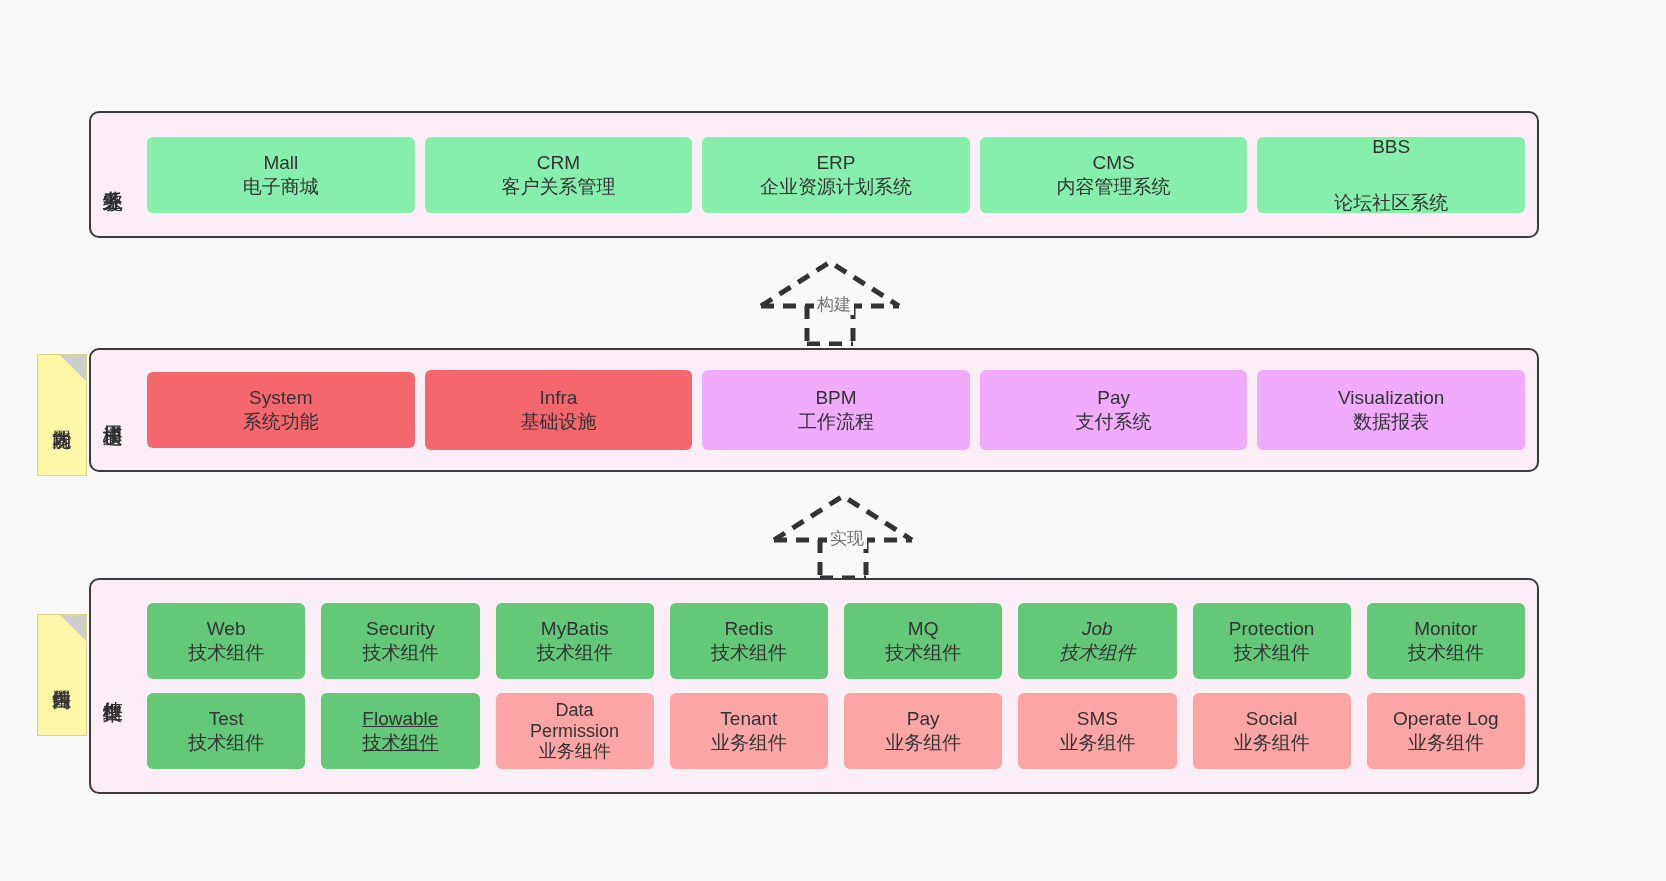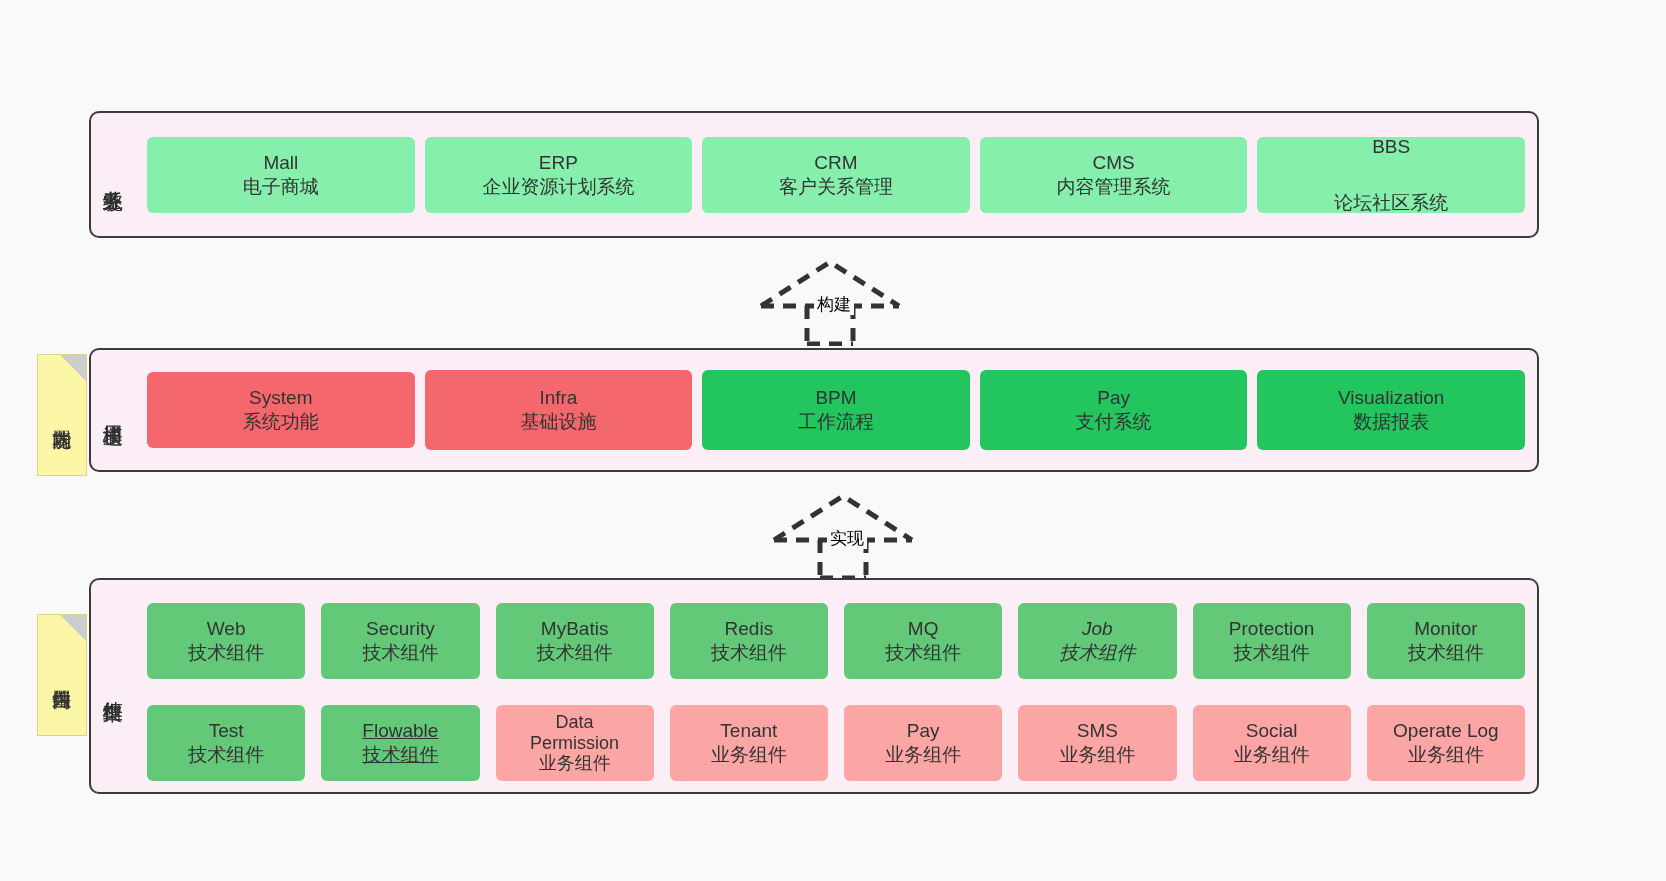--- a/index.html
+++ b/index.html
@@ -62,21 +62,20 @@
     justify-content: center;
     gap: 14px;
     padding: 16px 12px;
   }
 
   .row {
     display: flex;
     width: 100%;
     justify-content: space-between;
     gap: 16px;
-    margin-top: 12px;
   }
 
   
   .card {
     box-sizing: border-box;
     flex: 1 1 0;
     border-radius: 6px;
     display: flex;
     flex-direction: column;
     align-items: center;
@@ -85,21 +84,21 @@
     font-size: 19px;
     line-height: 1.25;
     color: #333333;
     padding: 6px 4px;
   }
   .card .ttl { display: block; }
   .card .sub { display: block; }
 
   .card.blue      { background: #86efac; }
   .card.red       { background: #f4676d; }
-  .card.pink      { background: #22c55e; }
+  .card.pink      { background: #f0abfc; }
   .card.green     { background: #63c878; }
   .card.lightgreen{ background: #fca5a5; }
 
   
   .sticky {
     position: absolute;
     box-sizing: border-box;
     background: #fbf7a6;
     border: 1px solid #d9d48a;
     display: flex;
@@ -124,46 +123,46 @@
     writing-mode: horizontal-tb;
   }
 
   
   .arrow {
     position: absolute;
   }
   .arrow-label {
     position: absolute;
     font-size: 17px;
-    color: #000000;
+    color: #737373;
     background: #f9f9f9;
     padding: 0 3px;
     white-space: nowrap;
     line-height: 1.1;
   }
 </style>
 </head>
 <body>
 
 <div class="canvas">
 
   <div class="layer" style="left:89px; top:111px; width:1450px; height:127px;">
     <div class="layer-title">业务系统</div>
     <div class="layer-body">
       <div class="card blue" style="height:76px;">
         <span class="ttl">Mall</span>
         <span class="sub">电子商城</span>
       </div>
       <div class="card blue" style="height:76px;">
+        <span class="ttl">CRM</span>
+        <span class="sub">客户关系管理</span>
+      </div>
+      <div class="card blue" style="height:76px;">
         <span class="ttl">ERP</span>
         <span class="sub">企业资源计划系统</span>
-      </div>
-      <div class="card blue" style="height:76px;">
-        <span class="ttl">CRM</span>
-        <span class="sub">客户关系管理</span>
       </div>
       <div class="card blue" style="height:76px;">
         <span class="ttl">CMS</span>
         <span class="sub">内容管理系统</span>
       </div>
       <div class="card blue" style="height:76px;gap:32px;">
         <span class="ttl">BBS</span>
         <span class="sub">论坛社区系统</span>
       </div>
     </div>

